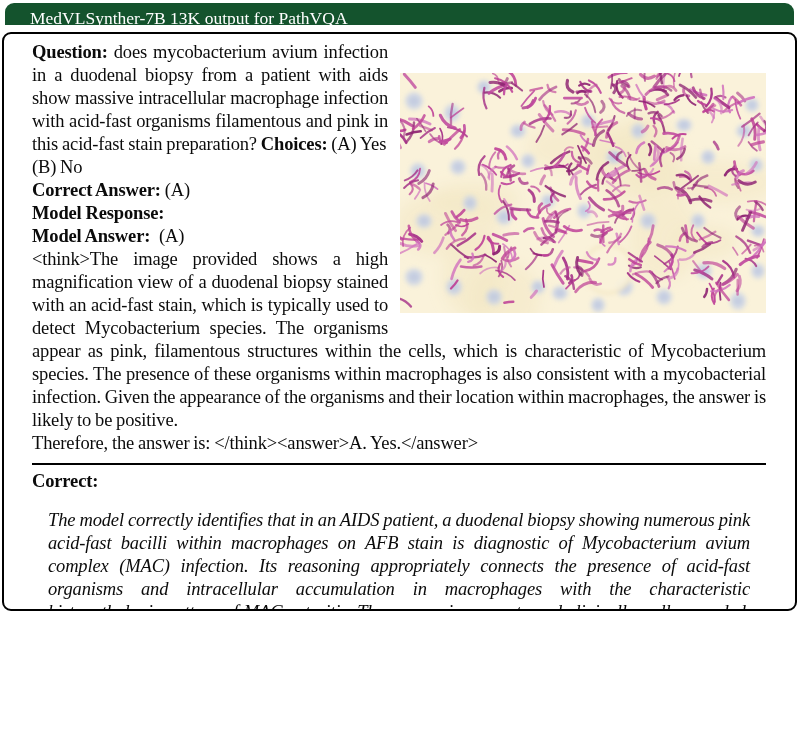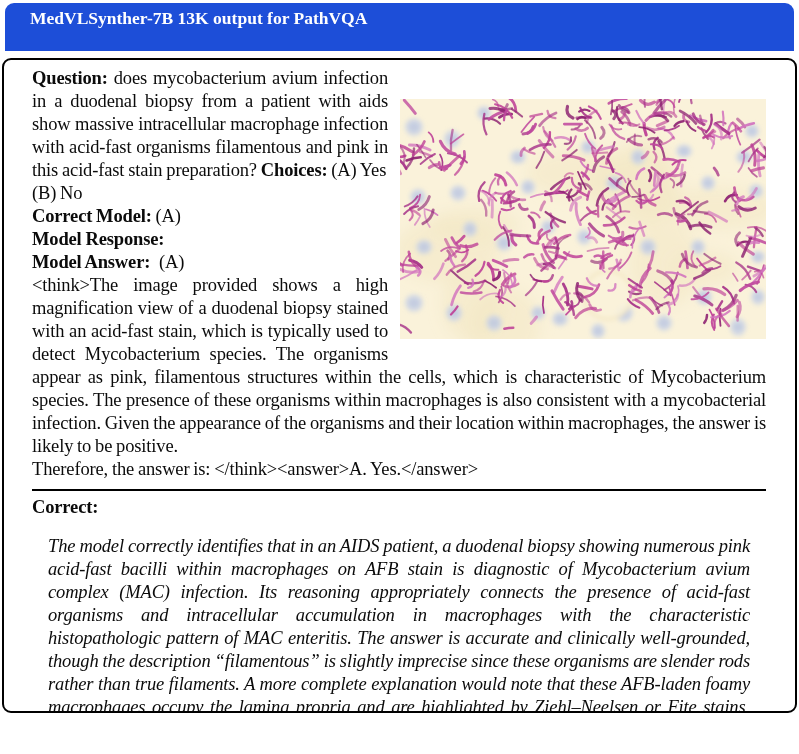--- a/index.html
+++ b/index.html
@@ -2,27 +2,27 @@
 <html lang="en"><head>
 <meta charset="utf-8">
 <style>
   html, body { margin: 0; padding: 0; background: #ffffff; }
   body {
     width: 799px; height: 754px; overflow: hidden;
     font-family: "Liberation Serif", "DejaVu Serif", serif;
     color: #0b0b0b;
   }
   .title-bar {
-    margin: 3px 5px 0 5px; height: 48px;
-    background: #1d4ed8; border-radius: 9px 9px 0 0;
-    color: #fff; font-weight: bold; font-size: 17.5px; line-height: 31px;
+    margin: 3px 5px 0 5px; height: 22px;
+    background: #14532d; border-radius: 9px 9px 0 0;
+    color: #fff; font-weight: normal; font-size: 17.5px; line-height: 31px;
     padding-left: 25px; box-sizing: border-box;
   }
   .box {
-    margin: 7px 2px 0 2px; height: 655px; box-sizing: border-box;
+    margin: 7px 2px 0 2px; height: 579px; box-sizing: border-box;
     border: 2.5px solid #000; border-radius: 9px;
     padding: 7px 29px 16px 28px; overflow: hidden;
     background: #fff;
   }
   .flow {
     font-size: 18.5px; line-height: 23px; text-align: justify;
     letter-spacing: -0.15px; word-spacing: -0.6px;
     hyphens: auto; -webkit-hyphens: auto;
   }
   .micrograph {
@@ -631,21 +631,21 @@
             <path d="M141.5 182.4Q133.9 182.4 130.4 175.7" stroke="#8E2472" stroke-width="1.70" opacity="0.82"></path>
             <path d="M226.3 92.6Q217.1 87.2 209.6 79.5" stroke="#A42E86" stroke-width="2.84" opacity="0.70"></path>
             <path d="M188.0 66.1Q187.2 72.5 183.1 77.4" stroke="#C04A9E" stroke-width="2.47" opacity="0.75"></path>
           </g>
         </svg>
     </div>
 
     <div class="flow">
       <div class="para"><b class="lbl">Question:</b> <span>does mycobacterium avium infection in a duodenal biopsy from a patient with aids show massive intracellular macrophage infection with acid-fast organisms filamentous and pink in this acid-fast stain preparation?</span> <b class="lbl">Choices:</b> <span>(A) Yes</span></div>
       <div class="line">(B) No</div>
-      <div class="line"><b class="lbl">Correct Model:</b> <span>(A)</span></div>
+      <div class="line"><b class="lbl">Correct Answer:</b> <span>(A)</span></div>
       <div class="line"><b class="lbl">Model Response:</b></div>
       <div class="line"><b class="lbl">Model Answer:</b> <span class="gap">(A)</span></div>
       <div class="para">&lt;think&gt;The image provided shows a high magnification view of a duodenal biopsy stained with an acid-fast stain, which is typically used to detect Mycobacterium species. The organisms appear as pink, filamentous structures within the cells, which is characteristic of Mycobacterium species. The presence of these organisms within macrophages is also consistent with a mycobacterial infection. Given the appearance of the organisms and their location within macrophages, the answer is likely to be positive.</div>
       <div class="para">Therefore, the answer is: &lt;/think&gt;&lt;answer&gt;A. Yes.&lt;/answer&gt;</div>
     </div>
 
     <div class="rule"></div>
 
     <div class="flow">
       <div class="analysis-heading">Correct:</div>

